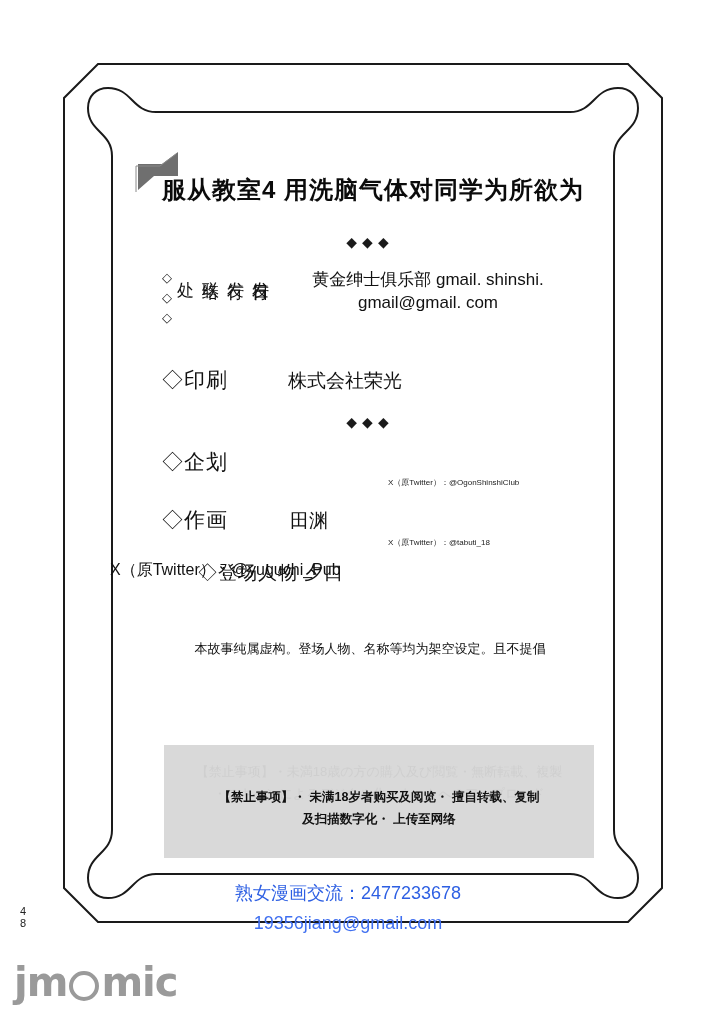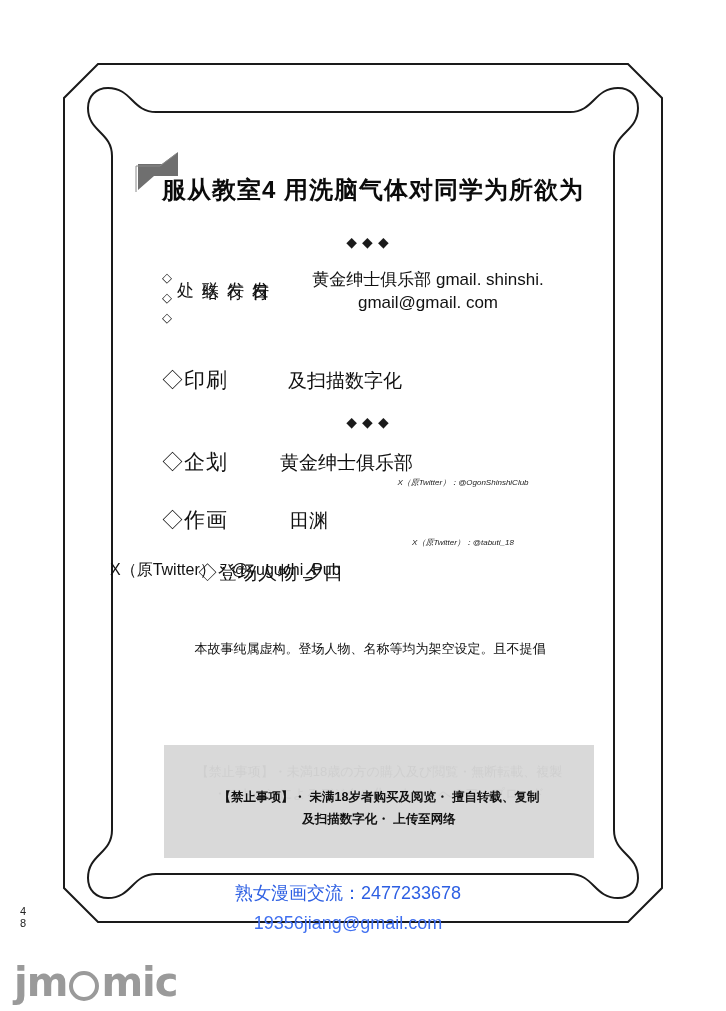--- a/index.html
+++ b/index.html
@@ -129,24 +129,23 @@
   }
   .row .val {
     position: absolute;
     font-size: 19px;
     top: 2px;
   }
   .row .sub {
     position: absolute;
     font-size: 8px;
     color: #222;
-    text-align: center;
+    text-align: left;
     line-height: 10px;
     width: 150px;
-    font-style: italic;
   }
 
   .center-row {
     position: relative;
     margin-top: 4px;
     height: 36px;
   }
   .center-row .lbl2 {
     position: absolute;
     left: 88px;
@@ -309,28 +308,27 @@
         <div class="vlabel">处</div>
       </div>
       <div class="imprint-values">
         <div>黄金绅士俱乐部 gmail. shinshi.</div>
         <div>gmail@gmail. com</div>
       </div>
     </div>
 
     <div class="row" style="margin-top:8px;">
       <div class="lbl">◇印刷</div>
-      <div class="val" style="left:178px;">及扫描数字化</div>
+      <div class="val" style="left:178px;">株式会社荣光</div>
     </div>
 
     <div class="diamonds" style="margin-top:10px;">◆◆◆</div>
 
     <div class="row" style="margin-top:6px; height:50px;">
       <div class="lbl">◇企划</div>
-      <div class="val" style="left:170px;">黄金绅士俱乐部</div>
       <div class="sub" style="left:278px; top:30px;">X（原Twitter）：@OgonShinshiClub</div>
     </div>
 
     <div class="row" style="margin-top:8px; height:50px;">
       <div class="lbl">◇作画</div>
       <div class="val" style="left:180px;">田渊</div>
       <div class="sub" style="left:278px; top:32px;">X（原Twitter）：@tabuti_18</div>
     </div>
 
     <div class="center-row" style="height:54px;">

